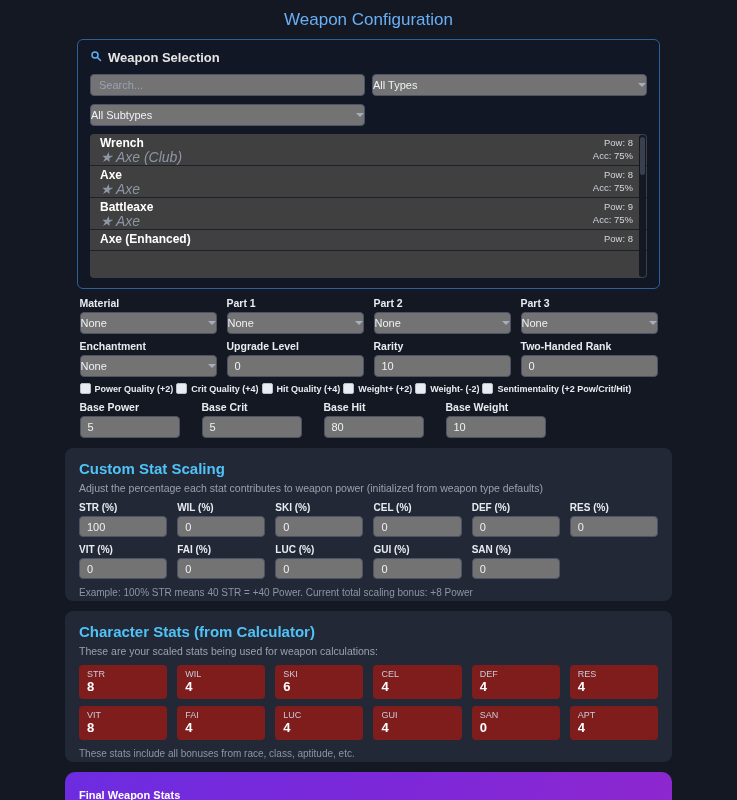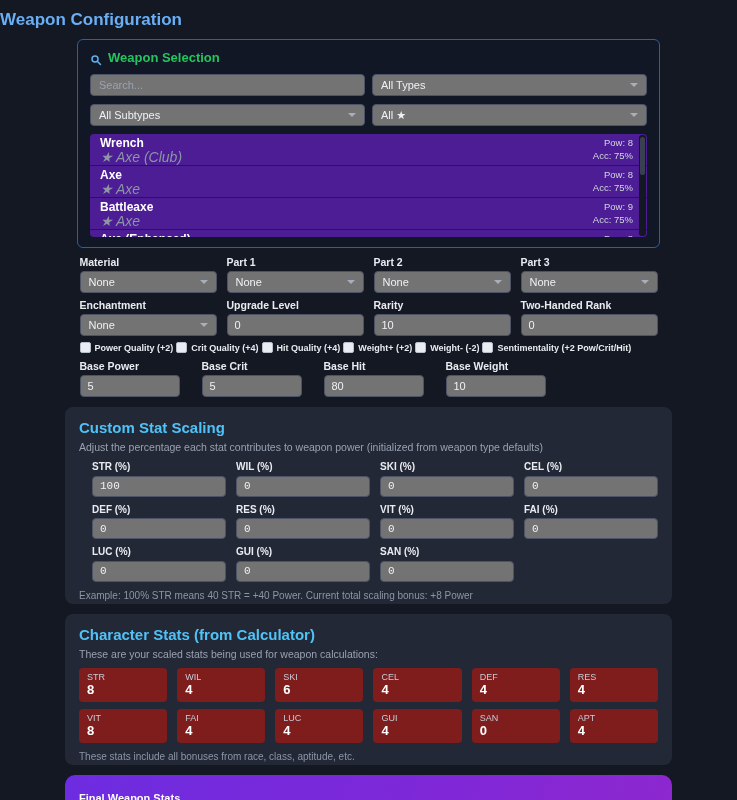--- a/index.html
+++ b/index.html
@@ -8,70 +8,71 @@
     width: 737px;
     height: 800px;
     overflow: hidden;
     background: #141822;
     color: #e8ebf0;
     font-family: "Liberation Sans", sans-serif;
   }
   .page { padding-top: 10px; }
 
   .page-title {
+    text-align: center;
     font-size: 17px;
-    font-weight: 700;
+    font-weight: 400;
     color: #6aaff5;
     margin: 0 0 9px;
   }
 
   
   .weapon-box {
     width: 583px;
     margin: 0 auto;
     background: #111724;
     border: 1px solid #2d5f99;
     border-radius: 6px;
     padding: 10px 12px;
   }
   .wb-title {
-    display: flex; align-items: flex-end; gap: 6px;
-    color: #22c55e; font-weight: 700; font-size: 13px;
+    display: flex; align-items: flex-start; gap: 6px;
+    color: #e5e5e5; font-weight: 700; font-size: 13px;
     margin-bottom: 8px; line-height: 16px;
   }
   .filters {
     display: grid; grid-template-columns: 1fr 1fr;
     gap: 7px; margin-bottom: 8px;
   }
   .search-input, .tinput, .select {
     background: #737373;
     border: 1px solid #4c5366;
     border-radius: 4px;
     color: #eef1f5;
     font-size: 11px;
     height: 22px;
     font-family: "Liberation Sans", sans-serif;
   }
   .search-input { padding: 0 8px; width: 100%; outline: none; }
   .search-input::placeholder { color: #9aa2b2; }
   .select {
     display: flex; align-items: center; justify-content: space-between;
-    padding: 0 8px; cursor: pointer;
+    padding: 0 0; cursor: pointer;
   }
   .chev {
     width: 0; height: 0;
     border-left: 4px solid transparent;
     border-right: 4px solid transparent;
     border-top: 4px solid #a7aebc;
   }
   .weapon-list {
     position: relative;
-    background: #4c1d95;
+    background: #404040;
     border-radius: 4px;
-    height: 103px;
+    height: 144px;
     overflow: hidden;
   }
   .wrow {
     display: flex; justify-content: space-between; align-items: flex-start;
     padding: 3px 14px 2px 10px;
     border-bottom: 1px solid #1c212c;
     cursor: pointer;
   }
   .wname { font-size: 12px; font-weight: 700; line-height: 13px; color: #ffffff; }
   .wsub  { font-size: 14px; color: #8d95a5; line-height: 11px; margin-top: 2px; font-style: italic; }
@@ -117,23 +118,23 @@
   
   .panel {
     width: 607px; margin: 10px auto 0;
     background: #232836; border-radius: 8px;
     padding: 10px 14px 3px;
   }
   .ptitle { color: #4fc3f7; font-size: 15px; font-weight: 700; margin: 2px 0 5px; line-height: 17px; }
   .psub   { color: #99a1b0; font-size: 10.5px; margin: 0 0 8px; line-height: 12px; }
   .pfoot  { color: #8d95a5; font-size: 10px; margin: 8px 0 0; line-height: 11px; }
 
-  .scale-grid { display: grid; grid-template-columns: repeat(4, 1fr); gap: 7px 10px; margin-left: 13px; }
+  .scale-grid { display: grid; grid-template-columns: repeat(6, 1fr); gap: 7px 10px; }
   .sfield .flabel { font-size: 10px; margin-bottom: 2px; }
-  .sfield .tinput { height: 21px; font-family: Liberation Mono, monospace; }
+  .sfield .tinput { height: 21px; }
 
   .stat-grid { display: grid; grid-template-columns: repeat(6, 1fr); gap: 7px 10px; }
   .stat-box { background: #7f1d1d; border-radius: 4px; padding: 4px 8px 5px; }
   .sb-label { font-size: 9px; color: #c6ccd9; line-height: 10px; }
   .sb-value { font-size: 13px; font-weight: 700; line-height: 14px; margin-top: 1px; color: #ffffff; }
 
   
   .final-panel {
     width: 607px; margin: 10px auto 0;
     border-radius: 10px;
@@ -163,24 +164,20 @@
       <div class="select">
         <span>All Types</span>
         <span class="chev"></span>
       </div>
     </div>
     <div class="filters">
       <div class="select">
         <span>All Subtypes</span>
         <span class="chev"></span>
       </div>
-      <div class="select">
-        <span>All ★</span>
-        <span class="chev"></span>
-      </div>
     </div>
 
     <div class="weapon-list">
       <div class="wrow">
         <div>
           <div class="wname">Wrench</div>
           <div class="wsub">★ Axe (Club)</div>
         </div>
         <div>
           <div class="wstat">Pow: 8</div>

